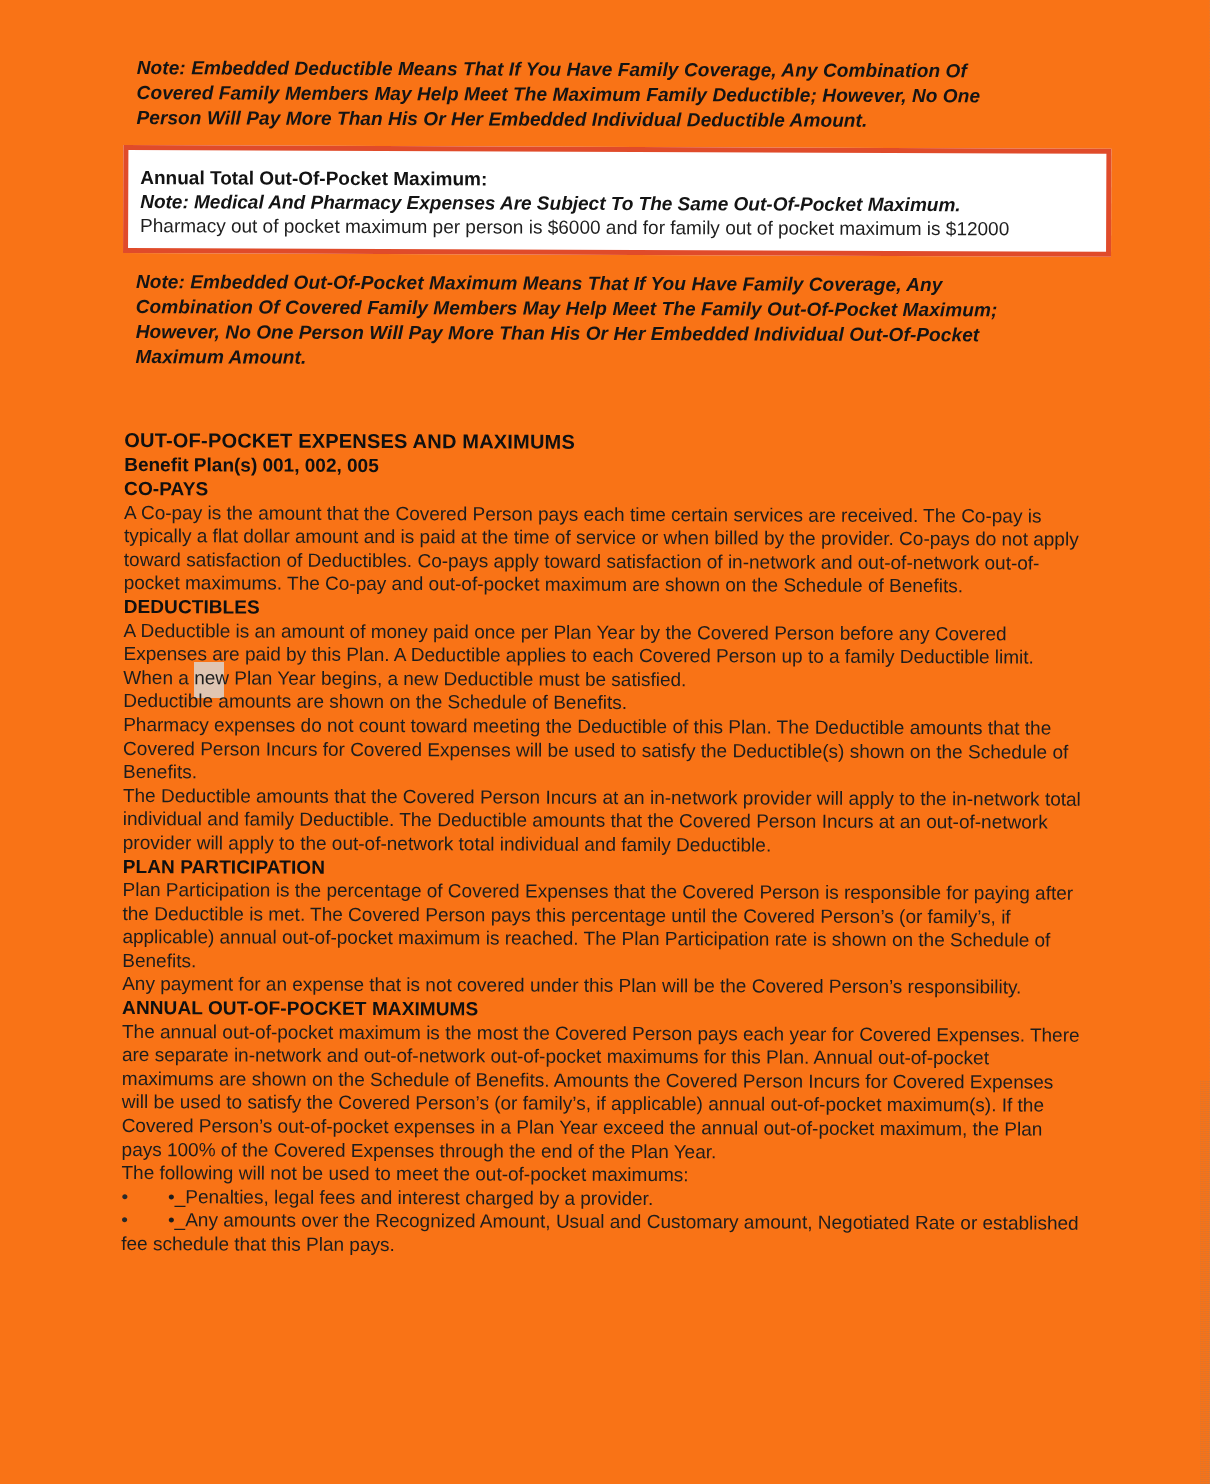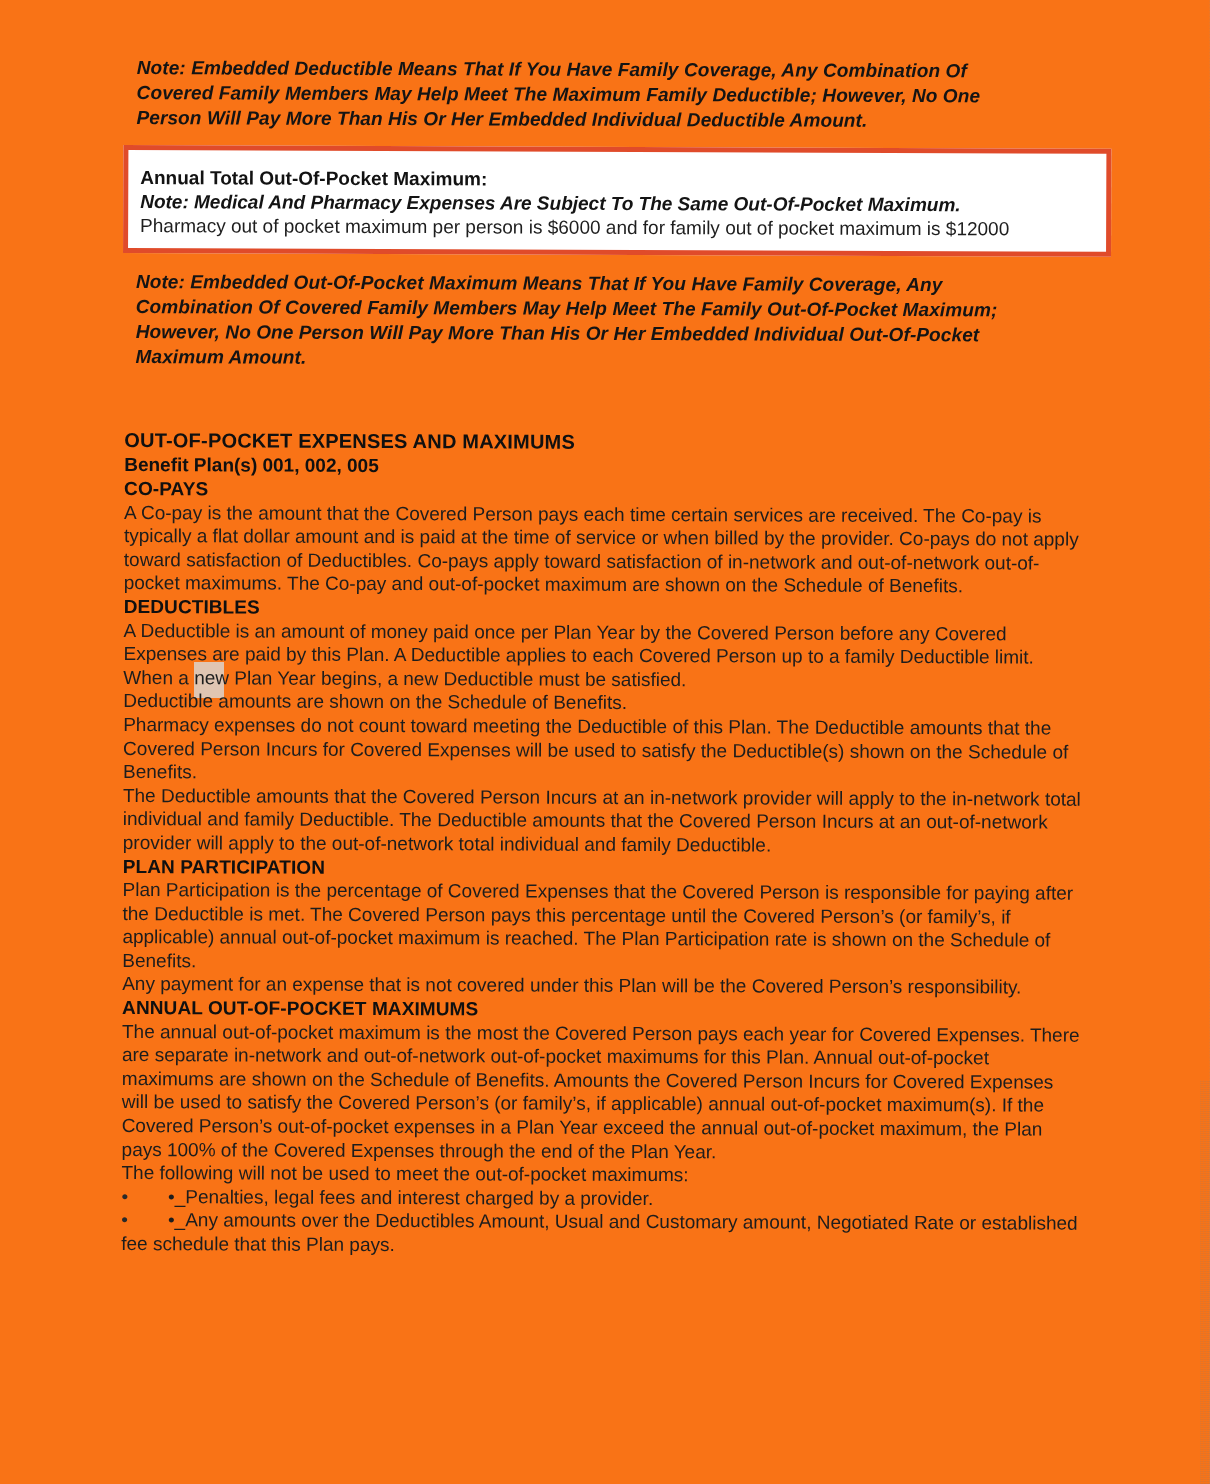--- a/index.html
+++ b/index.html
@@ -115,21 +115,21 @@
       <p>Any payment for an expense that is not covered under this Plan will be the Covered Person’s responsibility.</p>
 
       <h2>ANNUAL OUT-OF-POCKET MAXIMUMS</h2>
       <p>The annual out-of-pocket maximum is the most the Covered Person pays each year for Covered Expenses. There are separate in-network and out-of-network out-of-pocket maximums for this Plan. Annual out-of-pocket maximums are shown on the Schedule of Benefits. Amounts the Covered Person Incurs for Covered Expenses will be used to satisfy the Covered Person’s (or family’s, if applicable) annual out-of-pocket maximum(s). If the Covered Person’s out-of-pocket expenses in a Plan Year exceed the annual out-of-pocket maximum, the Plan pays 100% of the Covered Expenses through the end of the Plan Year.</p>
       <p>The following will not be used to meet the out-of-pocket maximums:</p>
 
       <p class="bullet">
         <span class="marker">•</span><span class="gap"></span><span>•_Penalties, legal fees and interest charged by a provider.</span>
       </p>
       <p class="bullet">
-        <span class="marker">•</span><span class="gap"></span><span>•_Any amounts over the Deductibles Amount, Usual and Customary amount, Negotiated Rate or established fee schedule that this Plan pays.</span>
+        <span class="marker">•</span><span class="gap"></span><span>•_Any amounts over the Recognized Amount, Usual and Customary amount, Negotiated Rate or established fee schedule that this Plan pays.</span>
       </p>
     </div>
   </div>
 
   <div class="smudge"></div>
   <div class="edge-noise"></div>
   <div class="edge-noise-heavy"></div>
 </div>
 
 </body></html>

